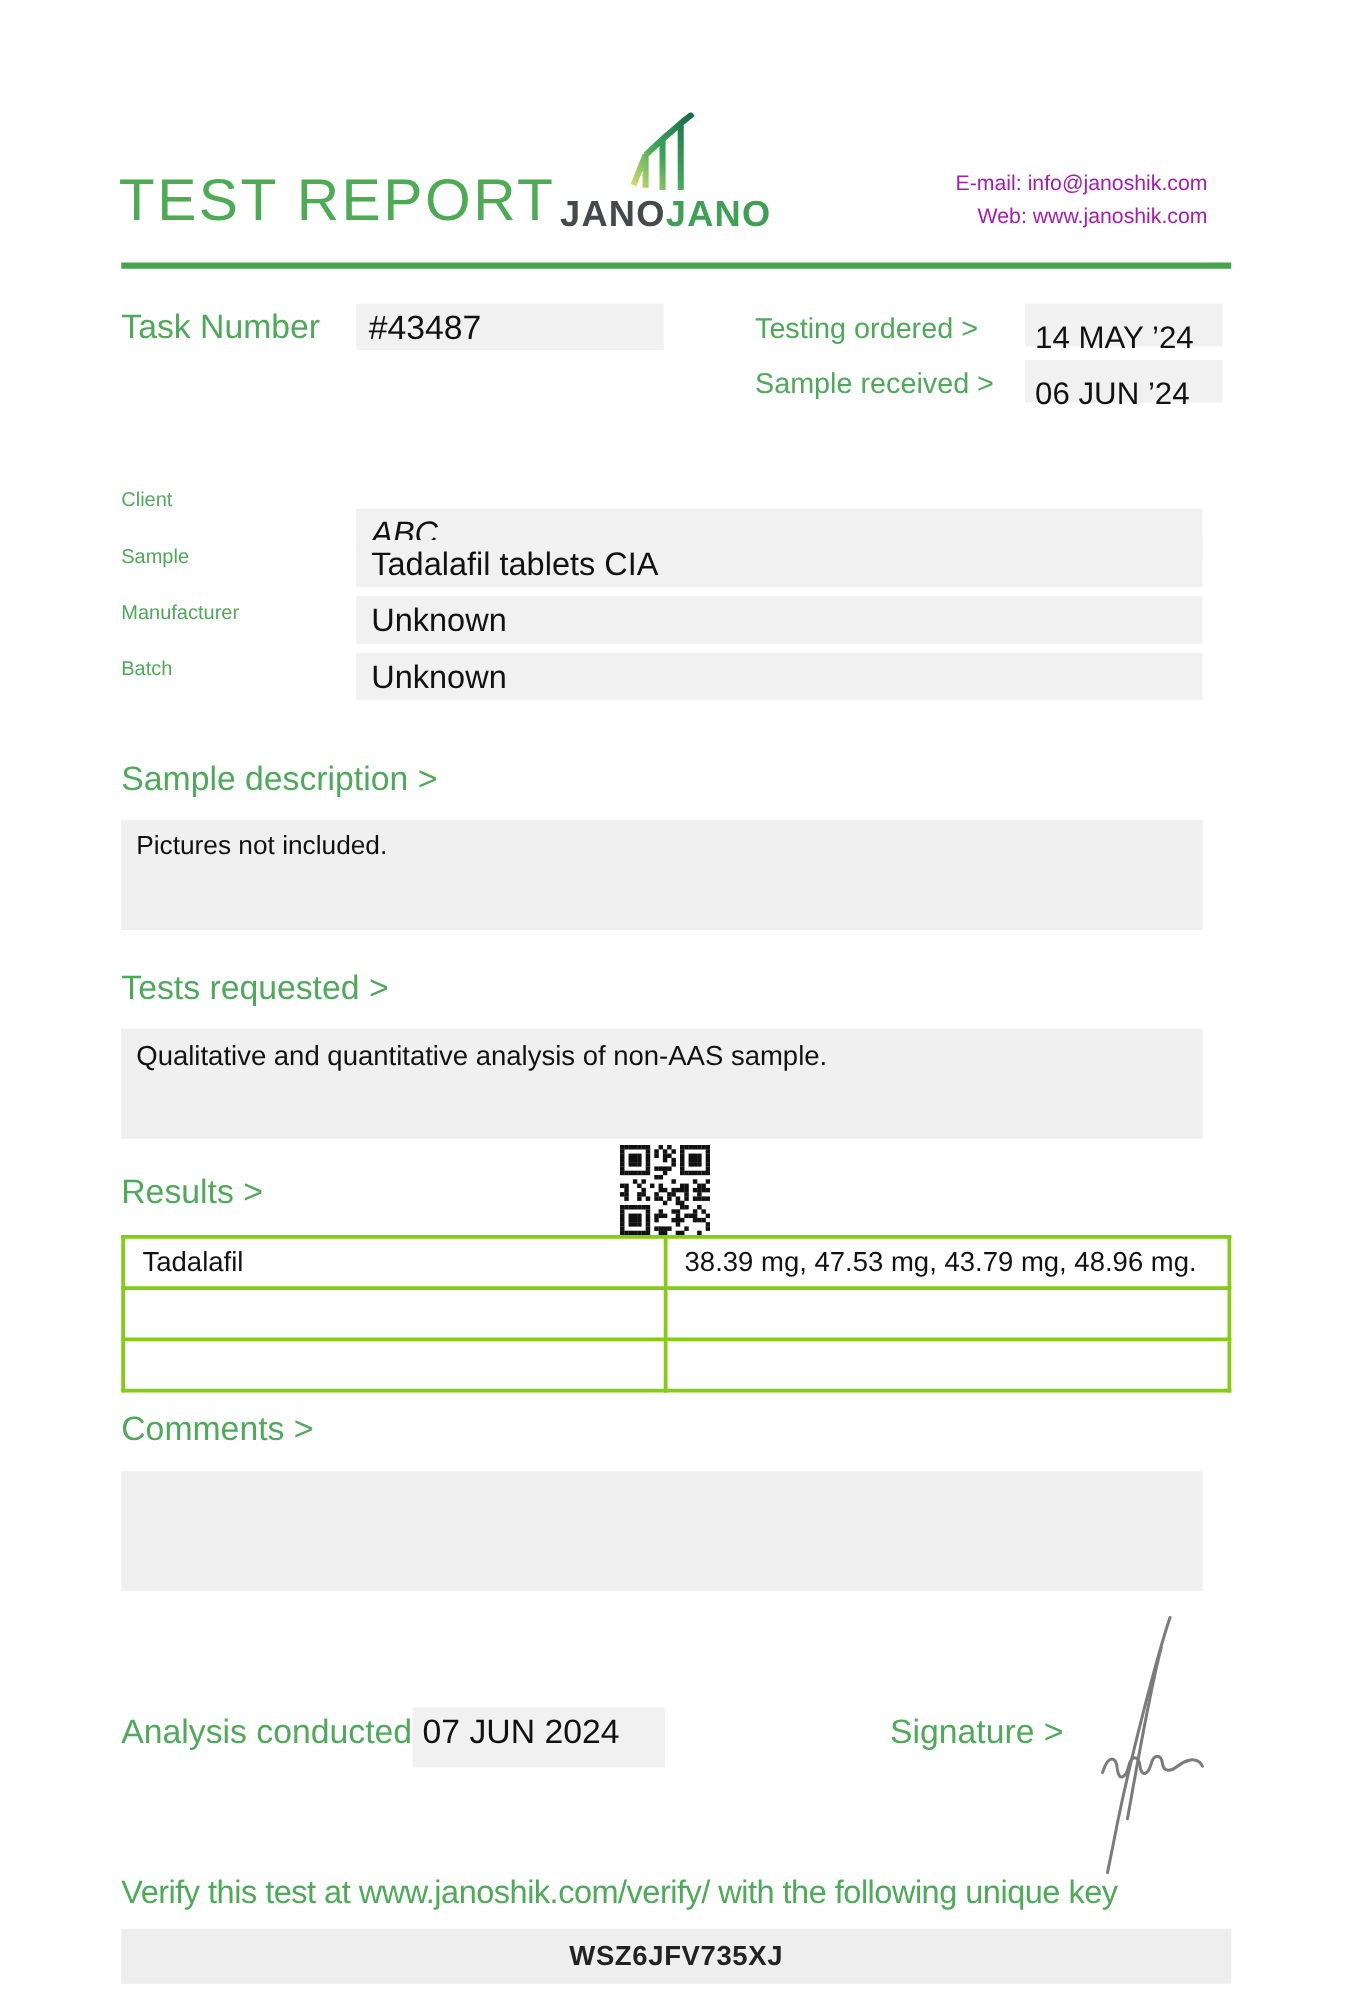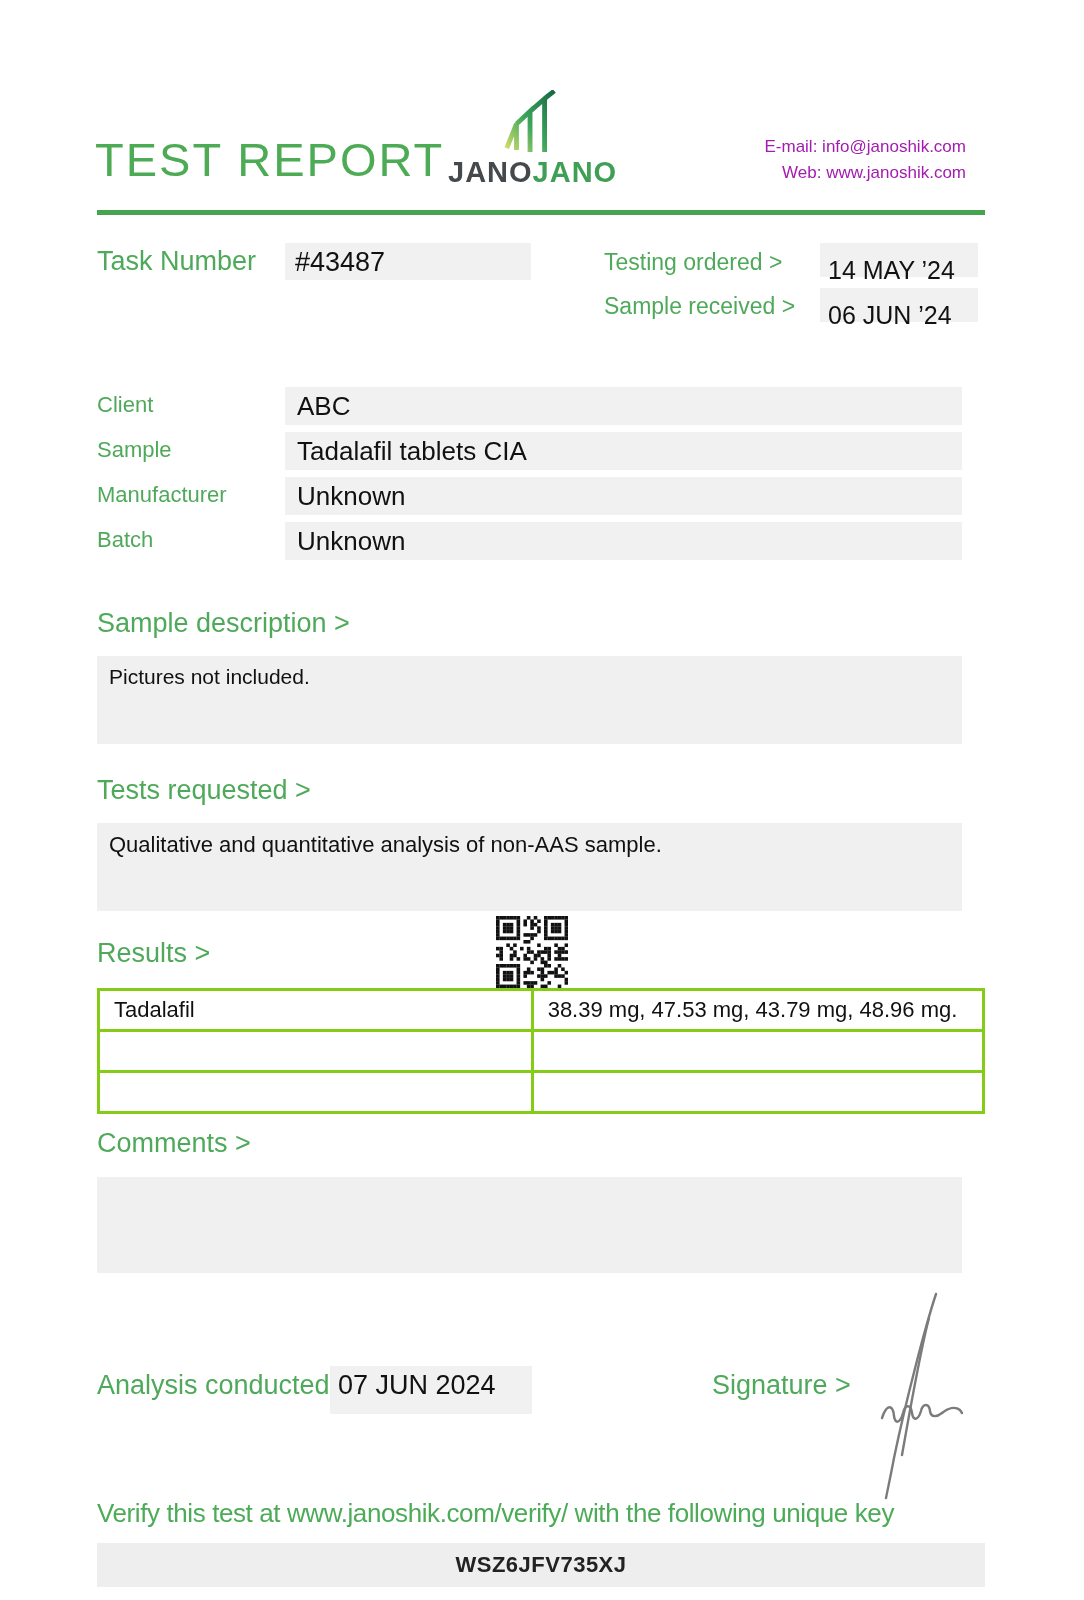--- a/index.html
+++ b/index.html
@@ -24,21 +24,21 @@
   .contact{right:118px;top:94px;text-align:right;color:#a21caf;font-size:17px;line-height:26px;}
   .divider{left:97px;top:170px;width:888px;height:5px;background:#47a44e;}
   
   .task-label{left:97px;top:206px;font-size:27px;}
   .task-box{left:285px;top:203px;width:246px;height:37px;background:#f1f1f1;}
   .task-box span{display:block;padding:4px 0 0 10px;font-size:27px;color:#111;}
   .date-label{left:604px;font-size:23px;}
   .date-box{left:820px;width:158px;height:34px;background:#f1f1f1;}
   .date-box span{display:block;padding:13px 0 0 8px;font-size:25px;color:#111;}
   
-  .d-label{left:97px;font-size:22px;}
+  .d-label{left:97px;font-size:16px;}
   .d-box{left:285px;width:677px;height:38px;background:#f1f1f1;}
   .d-box span{display:block;padding:4px 0 0 12px;font-size:26px;color:#111;}
   
   .sec-label{left:97px;font-size:27px;}
   .sec-box{left:97px;width:865px;background:#f0f0f0;}
   .sec-box .txt{display:block;padding:9px 0 0 12px;font-size:21px;color:#111;}
   
   .res-table{left:97px;top:948px;width:888px;border-collapse:collapse;}
   .res-table td{border:3px solid #84cc16;height:38px;font-size:22px;padding:0 0 0 14px;color:#111;}
   .res-table td.c1{width:49%;}
@@ -96,21 +96,21 @@
   <div class="abs date-box" style="top:203px;">
     <span>14 MAY ’24</span>
   </div>
 
   <div class="abs date-label green" style="top:253px;">Sample received &gt;</div>
   <div class="abs date-box" style="top:248px;">
     <span>06 JUN ’24</span>
   </div>
 
   <div class="abs d-label green" style="top:352px;">Client</div>
-  <div class="abs d-box" style="top:347px;">
+  <div class="abs d-box" style="top:367px;font-style:italic;">
     <span>ABC</span>
   </div>
 
   <div class="abs d-label green" style="top:397px;">Sample</div>
   <div class="abs d-box" style="top:392px;">
     <span>Tadalafil tablets CIA</span>
   </div>
 
   <div class="abs d-label green" style="top:442px;">Manufacturer</div>
   <div class="abs d-box" style="top:437px;">

